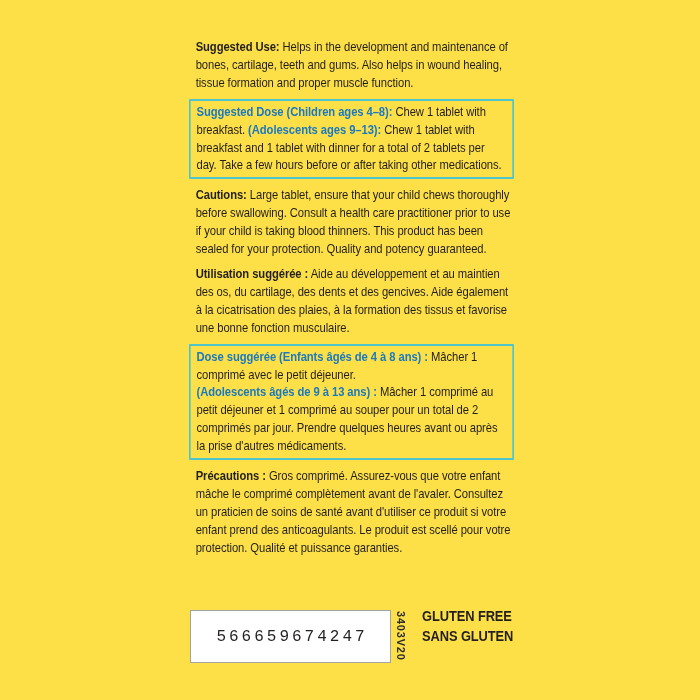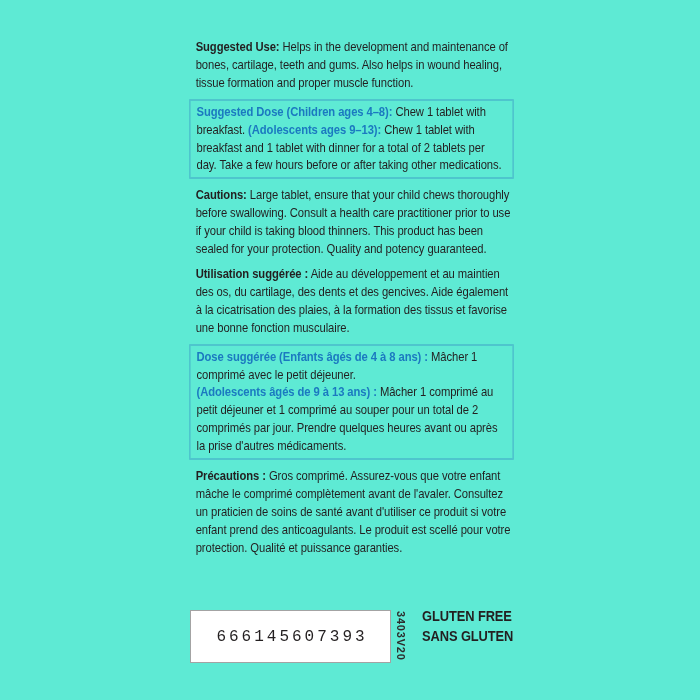--- a/index.html
+++ b/index.html
@@ -4,21 +4,21 @@
 <style>
   html, body { margin: 0; padding: 0; }
   body {
     width: 700px; height: 700px;
     background: #ffffff;
     font-family: "Liberation Sans", sans-serif;
     color: #231f20;
     position: relative;
     overflow: hidden;
   }
-  .label { position: absolute; inset: 0; background: #5eead4; }
+  .label { position: absolute; inset: 0; background: #fde047; }
 
   .content {
     position: absolute;
     left: 189px; top: 36px;
     width: 390px;
     transform: scaleX(0.8333);
     transform-origin: left top;
     font-size: 13.5px;
     line-height: 17.9px;
     letter-spacing: -0.1px;
@@ -84,21 +84,21 @@
 
     <p class="para"><span class="bold">Utilisation suggérée :</span><span> Aide au développement et au maintien des os, du cartilage, des dents et des gencives. Aide également à la cicatrisation des plaies, à la formation des tissus et favorise une bonne fonction musculaire.</span></p>
 
     <div class="boxed"><span class="blue">Dose suggérée (Enfants âgés de 4 à 8 ans) :</span><span> Mâcher 1 comprimé avec le petit déjeuner.</span><br><span class="blue">(Adolescents âgés de 9 à 13 ans) :</span><span> Mâcher 1 comprimé au petit déjeuner et 1 comprimé au souper pour un total de 2 comprimés par jour. Prendre quelques heures avant ou après la prise d'autres médicaments.</span></div>
 
     <p class="para"><span class="bold">Précautions :</span><span> Gros comprimé. Assurez-vous que votre enfant mâche le comprimé complètement avant de l'avaler. Consultez un praticien de soins de santé avant d'utiliser ce produit si votre enfant prend des anticoagulants. Le produit est scellé pour votre protection. Qualité et puissance garanties.</span></p>
 
   </div>
 
   <div class="barcode-box">
-    <span class="barcode-digits">666145607393</span>
+    <span class="barcode-digits">566659674247</span>
   </div>
 
   <div class="lot-code">3403V20</div>
 
   <div class="gluten-claims">
     <div>GLUTEN FREE</div>
     <div>SANS GLUTEN</div>
   </div>
 
 </div>

